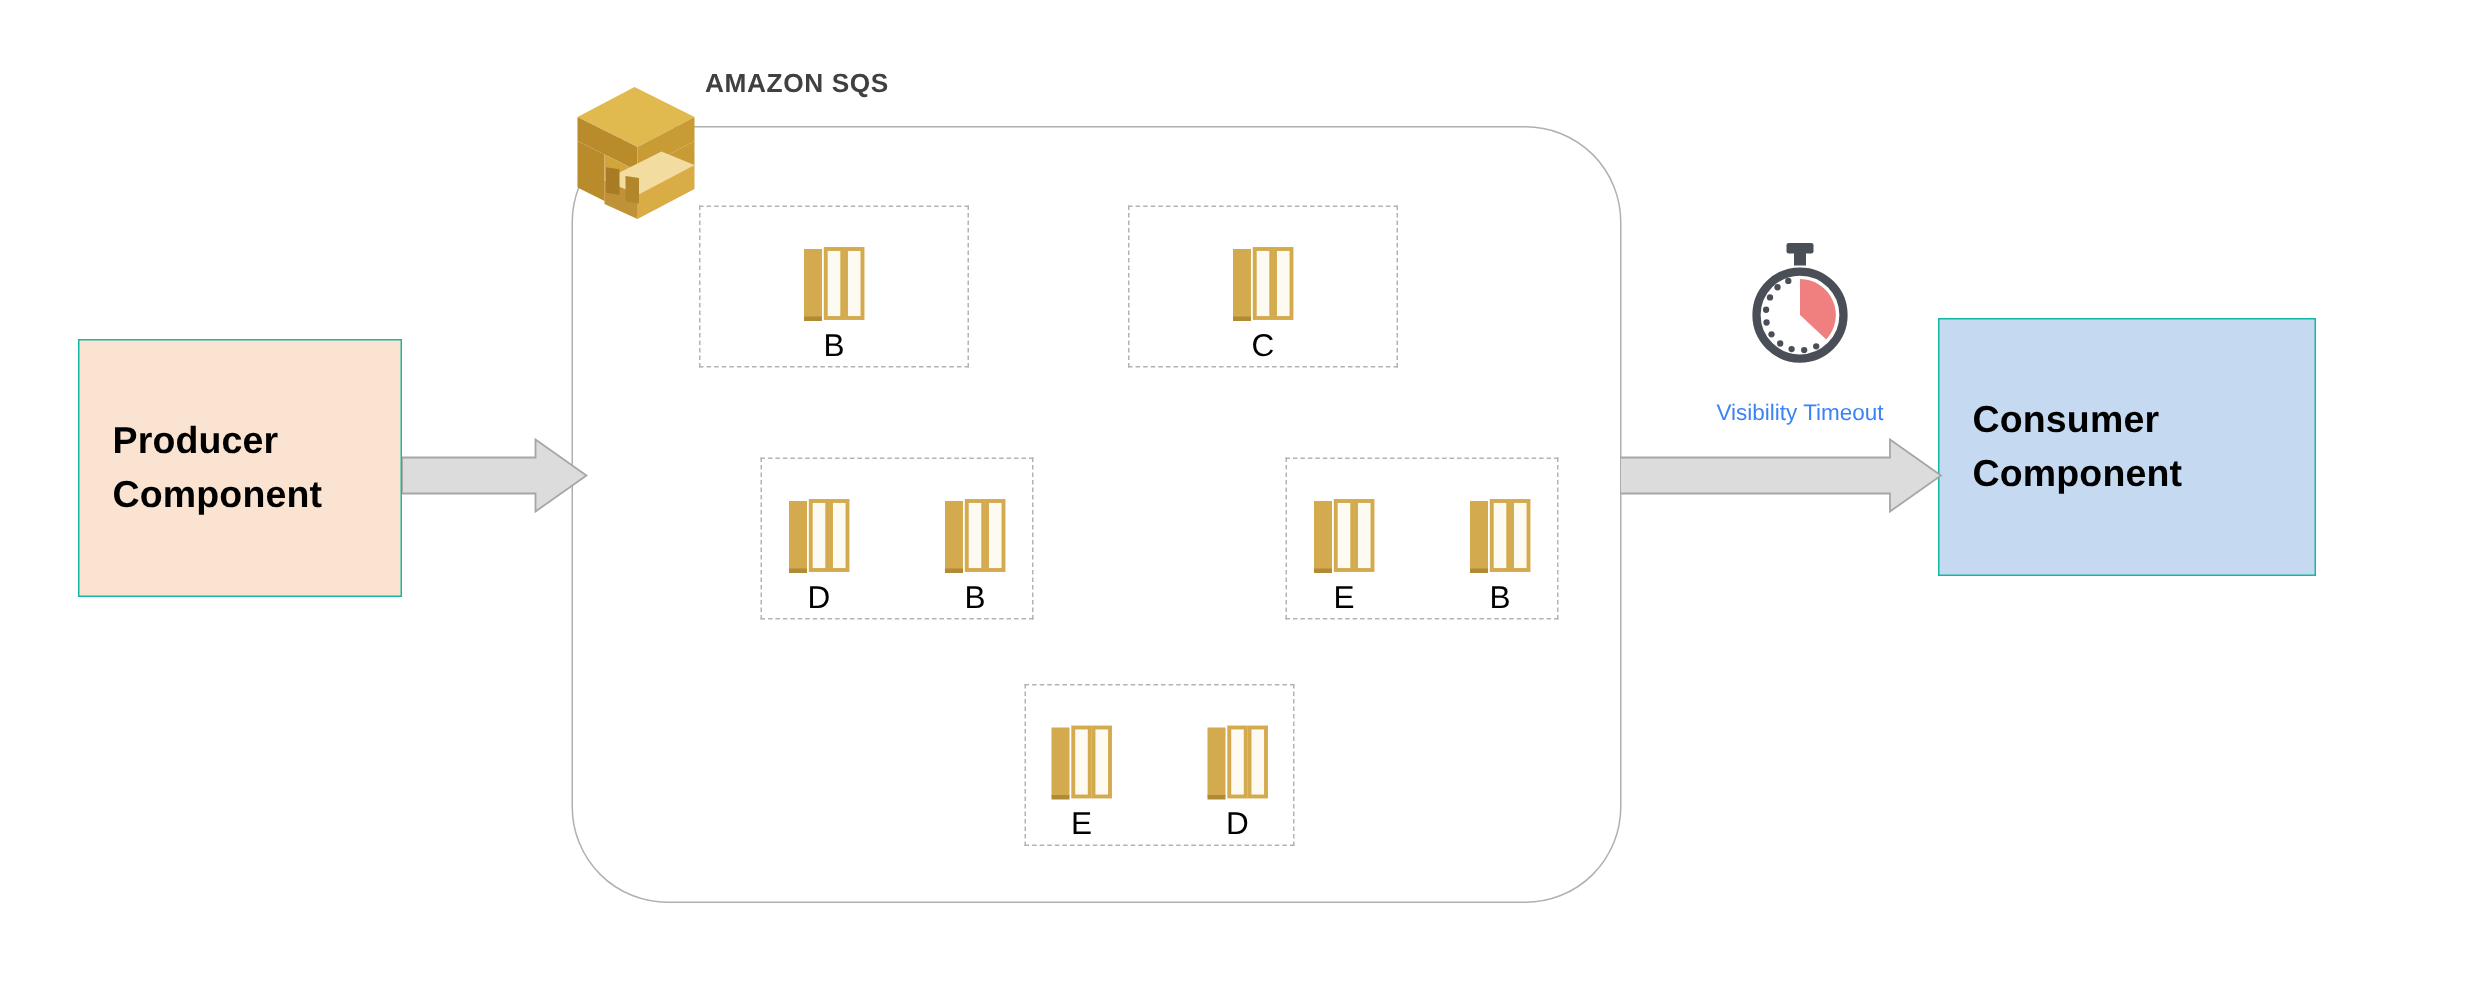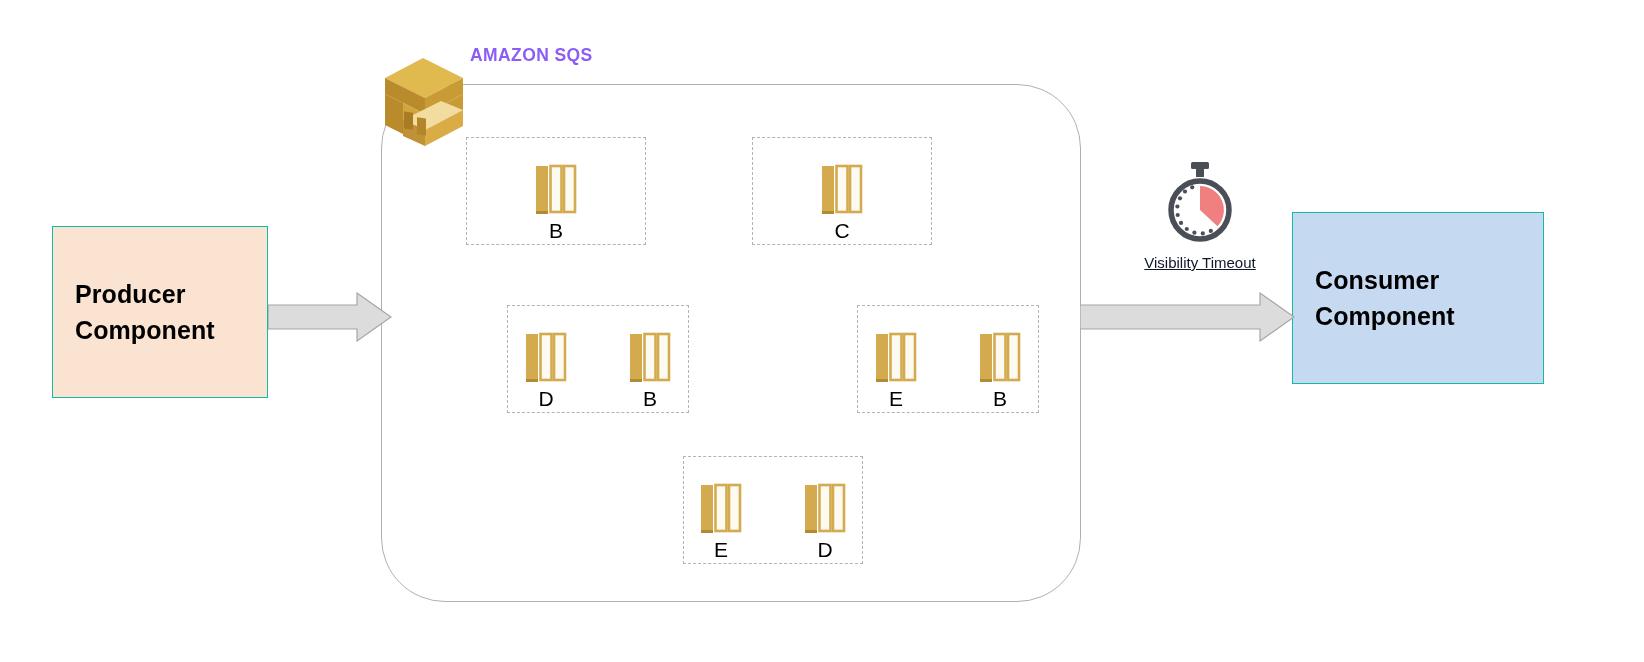--- a/index.html
+++ b/index.html
@@ -71,21 +71,21 @@
     top: 56px;
     width: 88px;
     height: 92px;
   }
   #sqs-title {
     position: absolute;
     left: 470px;
     top: 45px;
     font-size: 17.5px;
     font-weight: bold;
-    color: #8b5cf6;
+    color: #404040;
     letter-spacing: 0.4px;
   }
 
   
   .msg-group {
     position: absolute;
     box-sizing: border-box;
     border: 1.6px dashed #b3b3b3;
     display: flex;
     align-items: flex-start;
@@ -120,25 +120,24 @@
   #visibility-timeout {
     position: absolute;
     left: 1112px;
     top: 160px;
     width: 176px;
     display: flex;
     flex-direction: column;
     align-items: center;
   }
   #visibility-timeout-label {
-    margin-top: 4px;
+    margin-top: 16px;
     font-size: 15px;
-    color: #0f172a;
+    color: #3b82f6;
     white-space: nowrap;
-    text-decoration: underline;
   }
 </style>
 </head>
 <body>
 
 <div id="canvas">
 
   <div id="sqs-container"></div>
 
   <div id="sqs-logo">

